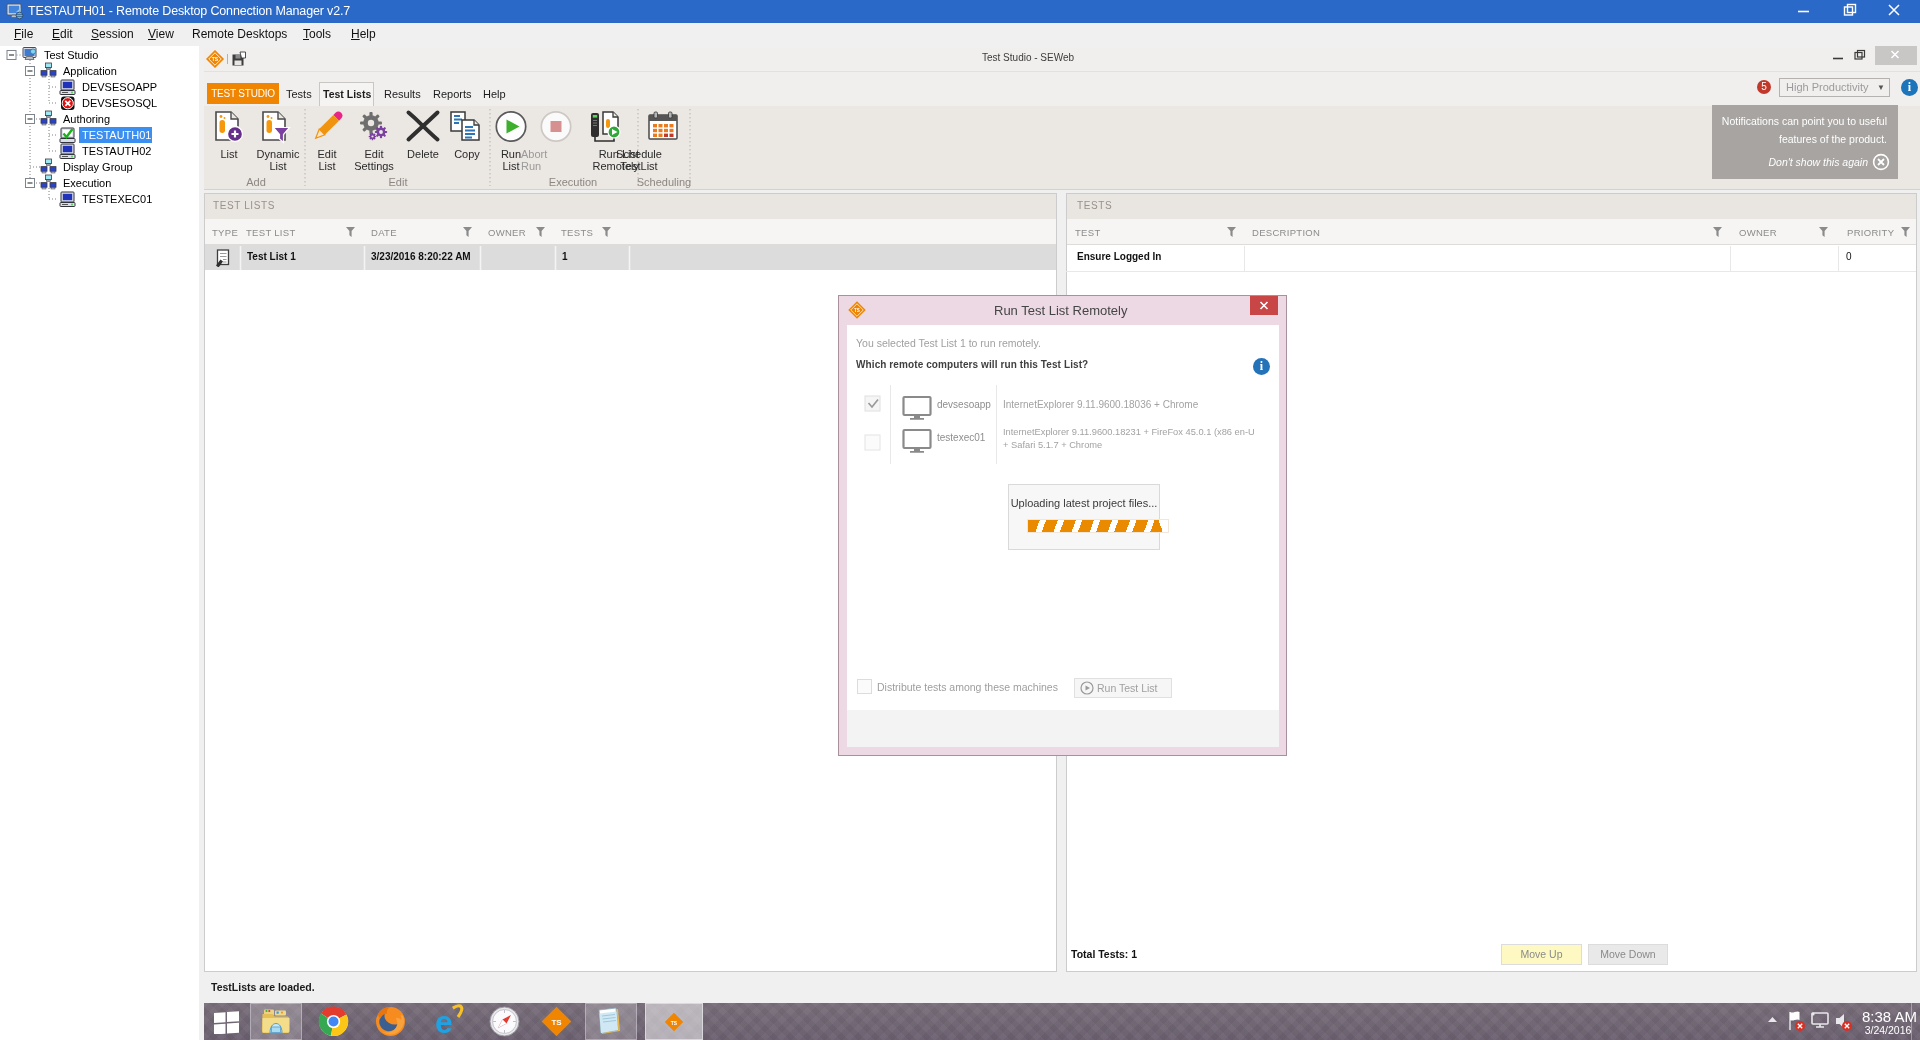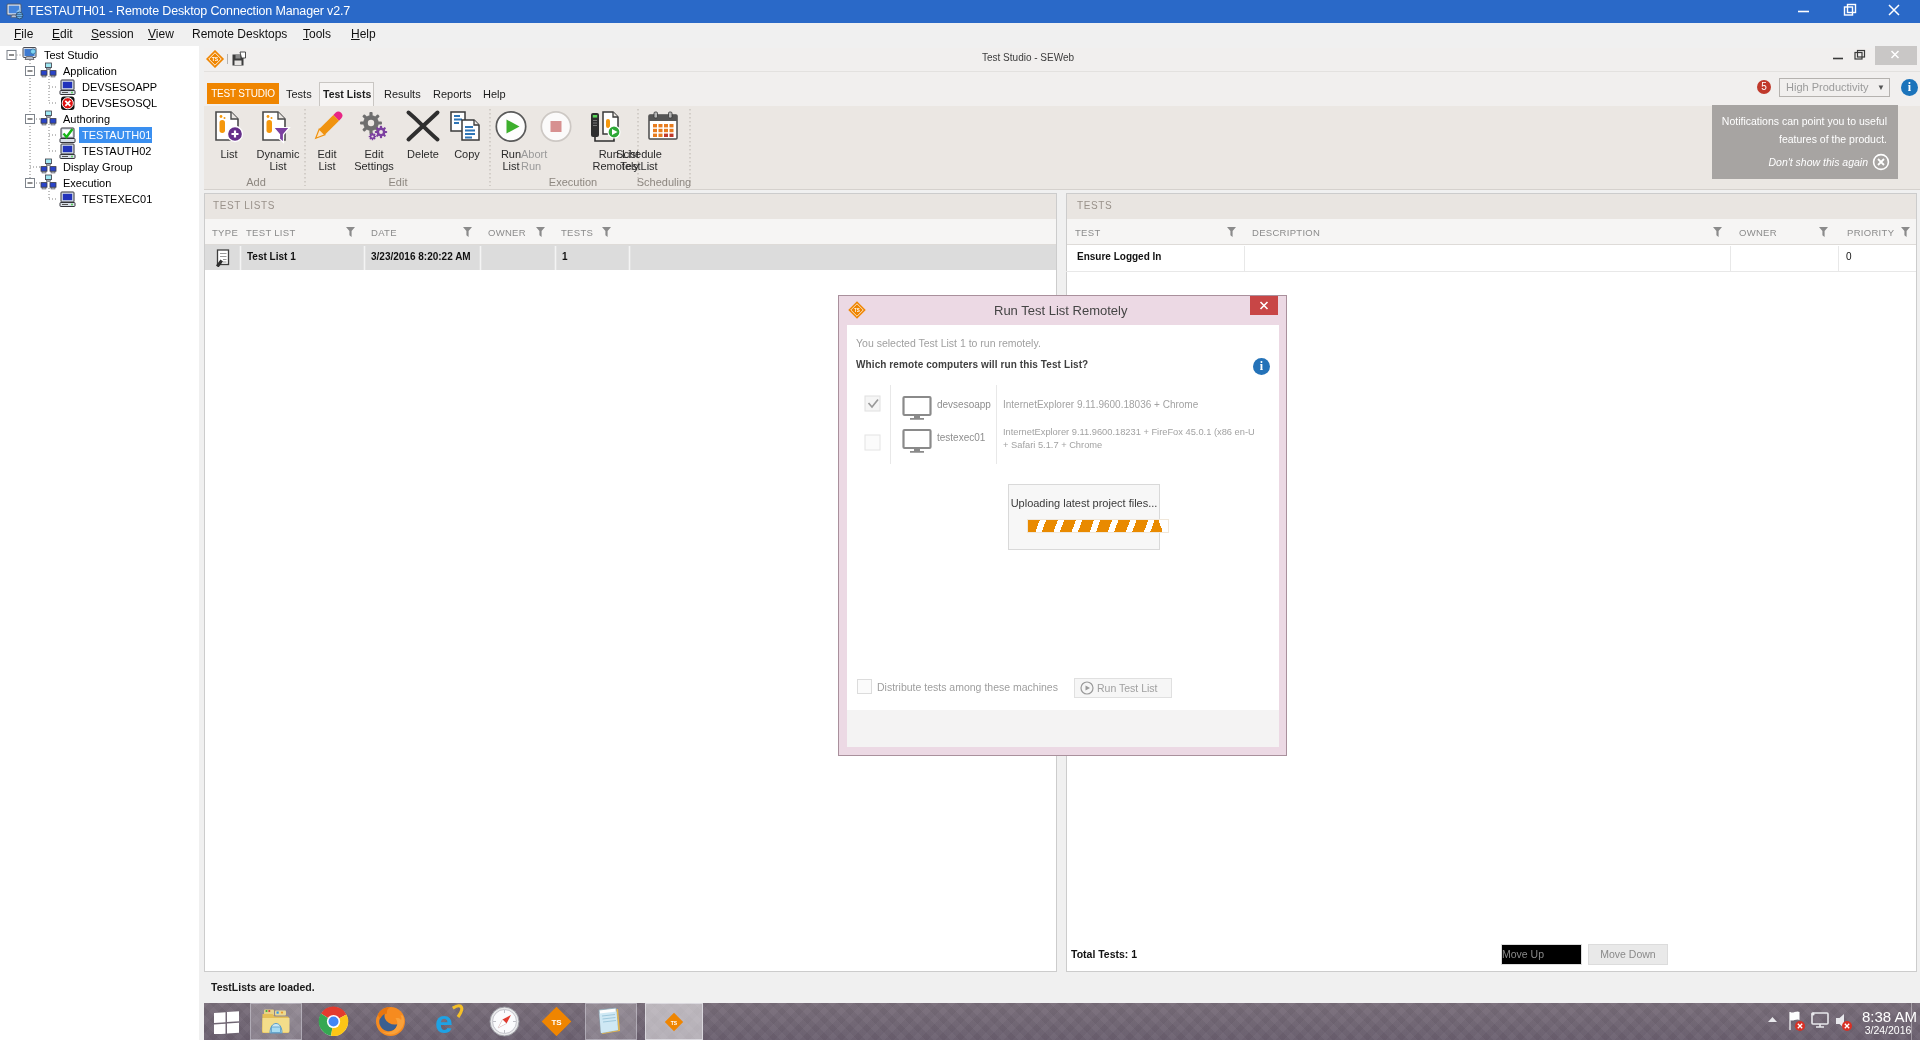--- a/index.html
+++ b/index.html
@@ -374,21 +374,21 @@
  <g stroke="#e8e8e8">
       <path d="M178.5 1 V26 M664.5 1 V26 M772.5 1 V26 M0 26.5 H850"></path>
     </g>
 </svg>
 <div class="abs nw" style="left:0;top:251px;font-size:10px;color:#111;">
  <span class="abs" style="left:1077px;font-weight:bold;">Ensure Logged In</span>
  <span class="abs" style="left:1846px;">0</span>
 </div>
 
 <span class="abs nw" style="left:1071px;top:948px;font-size:10.5px;color:#111;font-weight:bold;">Total Tests: 1</span>
-<div class="abs" style="left:1501px;top:944px;width:81px;height:21px;background:#000000;border:1px solid #dcdcdc;box-sizing:border-box;color:#8a8a8a;font-size:10.5px;text-align:left;line-height:19px;">Move Up</div>
+<div class="abs" style="left:1501px;top:944px;width:81px;height:21px;background:#fef9c3;border:1px solid #dcdcdc;box-sizing:border-box;color:#8a8a8a;font-size:10.5px;text-align:center;line-height:19px;">Move Up</div>
 <div class="abs" style="left:1588px;top:944px;width:80px;height:21px;background:#e9e9e9;border:1px solid #dcdcdc;box-sizing:border-box;color:#8a8a8a;font-size:10.5px;text-align:center;line-height:19px;">Move Down</div>
 
 <span class="abs nw" style="left:211px;top:981px;font-size:10.5px;color:#1a1a1a;font-weight:bold;">TestLists are loaded.</span>
 
 <div class="abs" style="left:204px;top:1003px;width:1716px;height:37px;background:
  repeating-linear-gradient(45deg, rgba(255,255,255,0.022) 0 6px, rgba(0,0,0,0.022) 6px 12px),
  repeating-linear-gradient(-45deg, rgba(255,255,255,0.018) 0 6px, rgba(30,15,30,0.026) 6px 12px),
  linear-gradient(#796e7a,#6b6070);"></div>
 
 <svg class="abs" style="left:214px;top:1010px" width="26" height="24" viewBox="0 0 26 24">

